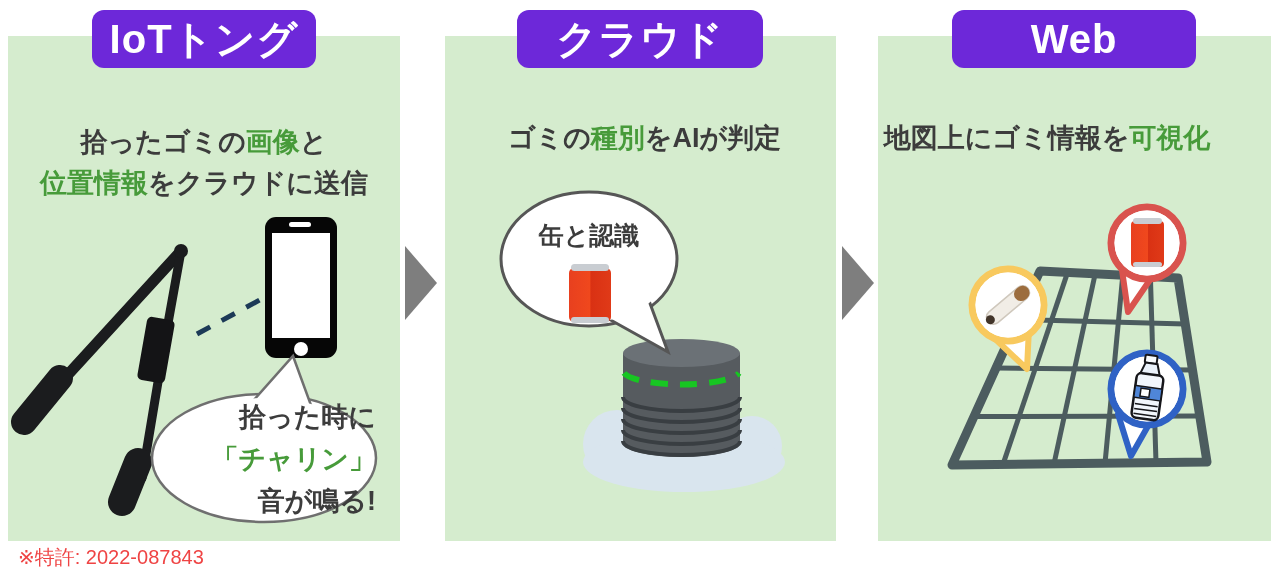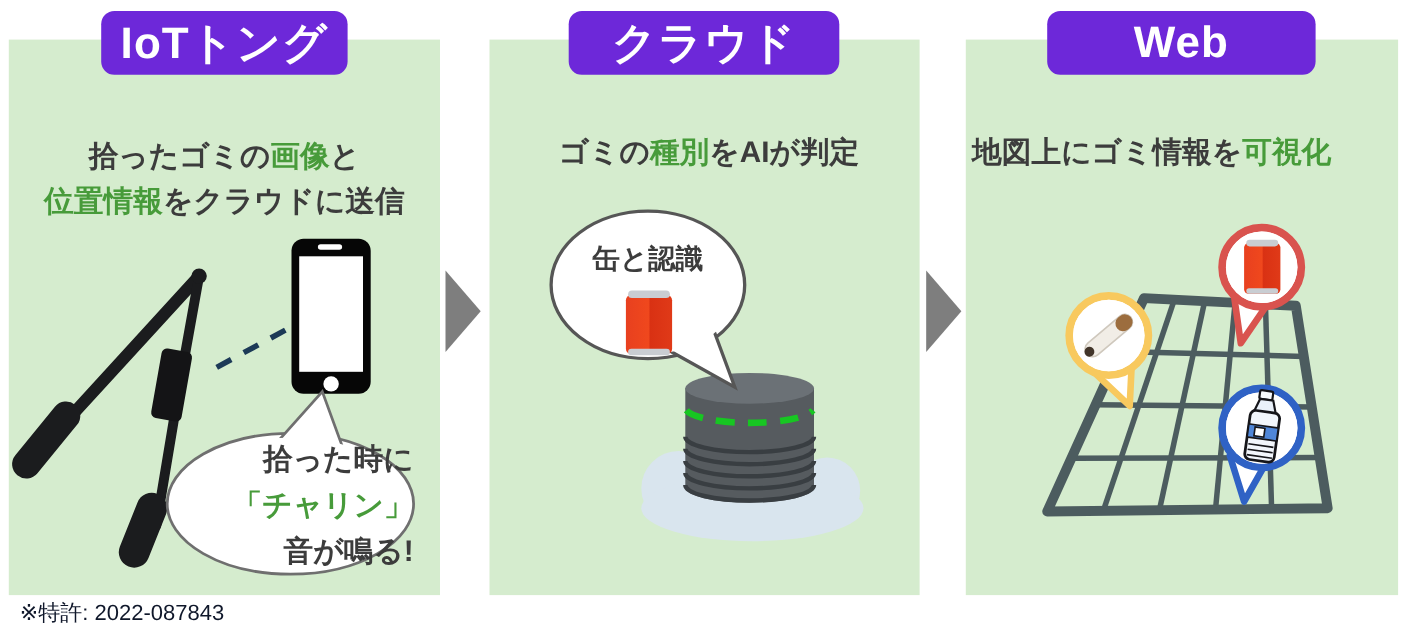--- a/index.html
+++ b/index.html
@@ -31,21 +31,21 @@
   .em{color:#479b3a;}
   .bubble-text-1{
     position:absolute;left:152px;top:396px;width:224px;text-align:right;
     color:#3c3c3c;font-size:27px;font-weight:bold;line-height:42px;
   }
   .bubble-text-2{
     position:absolute;left:501px;top:219px;width:176px;text-align:center;
     color:#3c3c3c;font-size:25px;font-weight:bold;
   }
   .footnote{
-    position:absolute;left:18px;top:544px;color:#0f172a;font-size:20px;
+    position:absolute;left:18px;top:544px;color:#ef4444;font-size:20px;
   }
 </style>
 </head>
 <body>
 
 <div class="stage">
 
   <div class="panel panel-1"></div>
   <div class="panel panel-2"></div>
   <div class="panel panel-3"></div>

